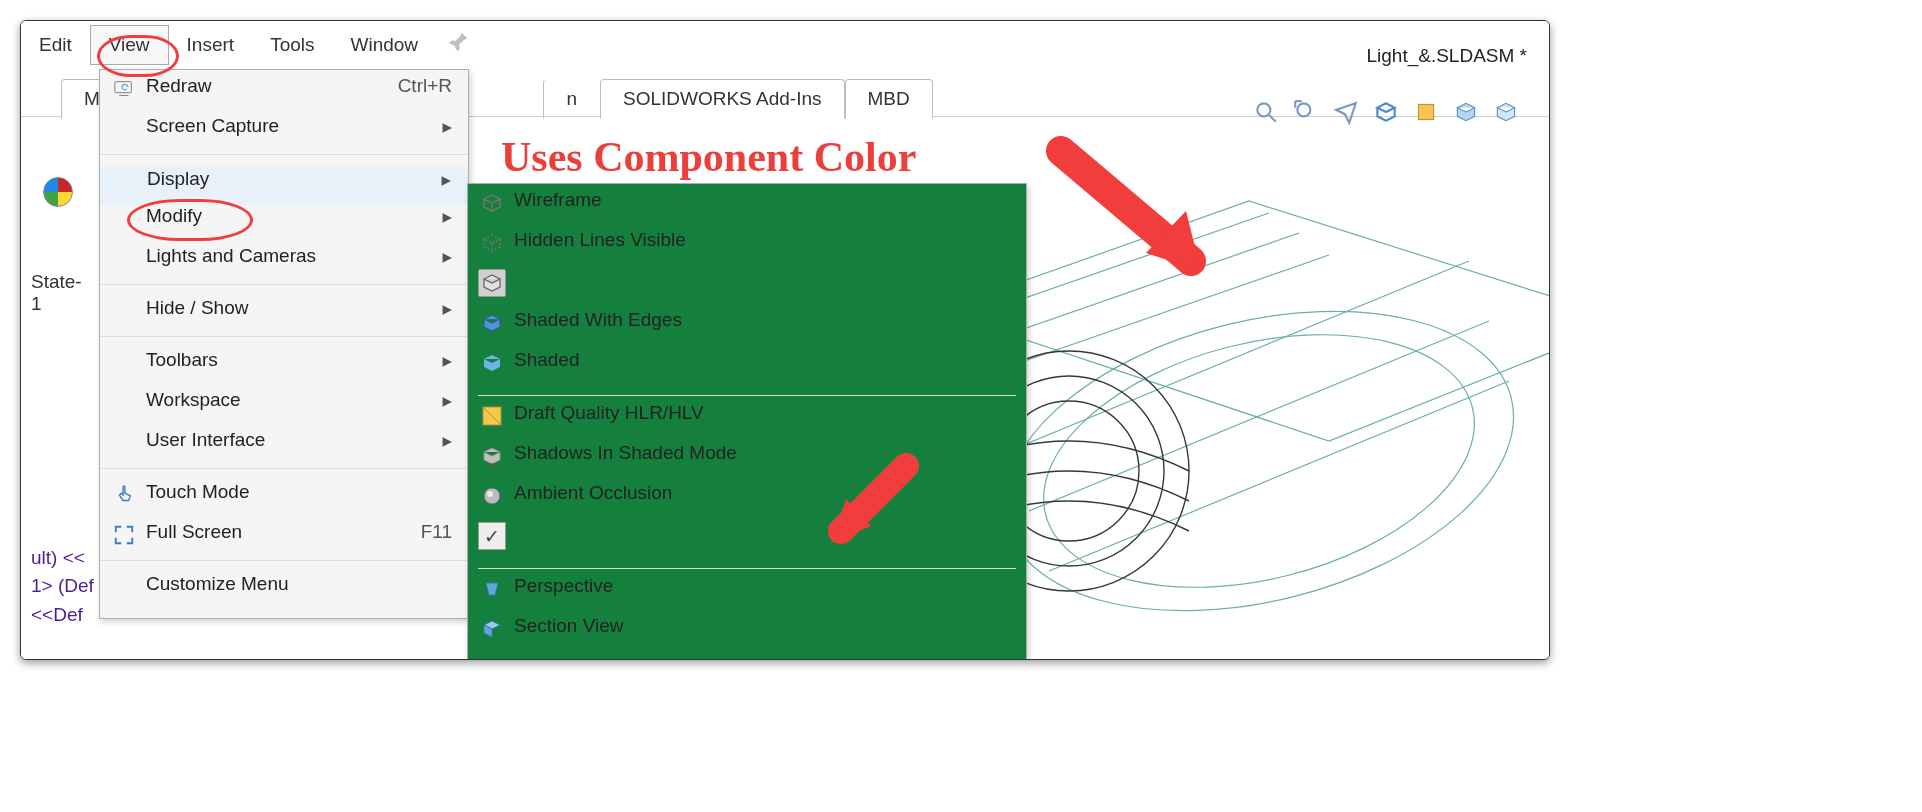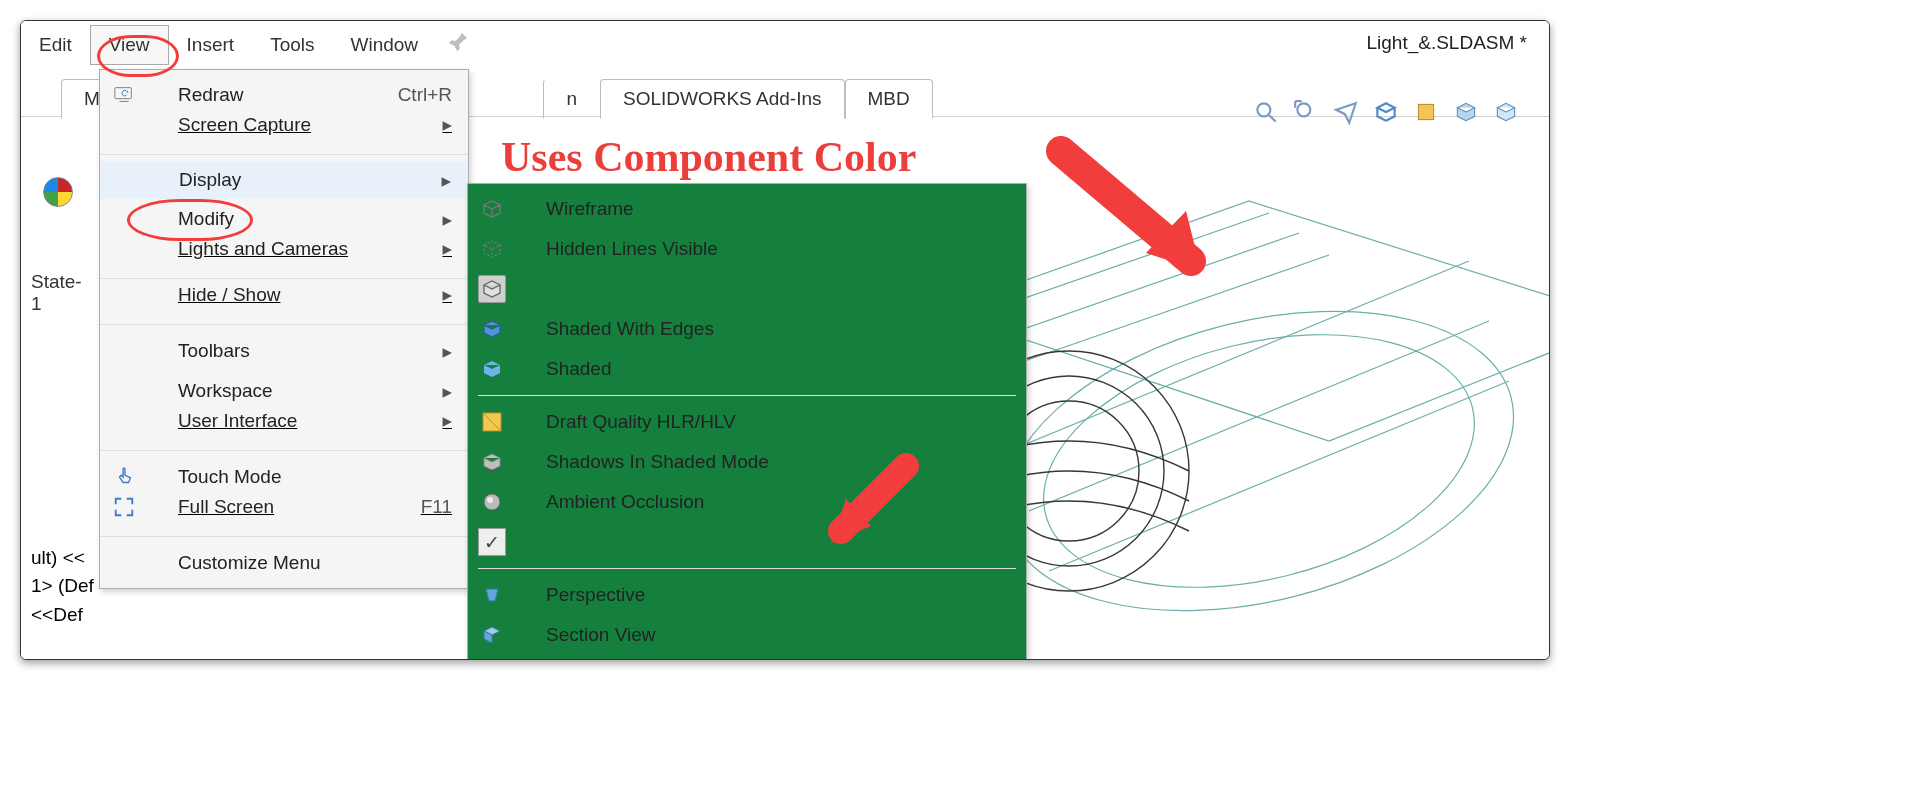--- a/index.html
+++ b/index.html
@@ -49,21 +49,21 @@
     .menubar-item.active {
       background: #f7f7f7;
       border: 1px solid #aaa;
       position: relative;
       z-index: 5;
     }
     .pin-icon { margin-left: 12px; color:#8a8a8a; font-size:22px;}
     .doc-title {
       position: absolute;
       right: 0;
-      top: 3px;
+      top: 16px;
       padding: 8px 22px;
       color: #222;
     }
 
     
     .ribbon {
       display:flex;
       align-items:center;
       padding-left: 40px;
       height: 48px;
@@ -105,45 +105,44 @@
       left: 10px;
       top: 140px;
       width: 60px;
       color:#333;
     }
     .state-label{ margin-top: 110px; }
     .bottom-labels{
       position:absolute;
       left:10px;
       bottom: 30px;
-      color:#000000;
+      color:#4c1d95;
       line-height:1.5;
       margin-top:20px;
     }
 
     
     .menu {
       position: absolute;
       left: 78px;
       top: 48px;
       width: 370px;
       background: #f5f5f5;
       border: 1px solid #adadad;
       box-shadow: 2px 3px 6px rgba(0,0,0,0.18);
       z-index: 10;
       padding: 5px 0;
     }
     .menu-row{
       display:flex;
-      align-items:center;
+      align-items:flex-start;
       height: 40px;
       padding: 0 16px 0 10px;
-      gap: 32px;
-    }
-    .menu-row.separator-after{ border-bottom:1px solid #dfdfdf; margin-bottom:6px; padding-bottom:20px;text-decoration:underline;}
+    }
+    .menu-row.separator-after{ border-bottom:1px solid #dfdfdf; margin-bottom:12px; padding-bottom:20px;}
     .menu-icon{
       width: 28px; height:28px; margin-right: 8px;
       display:flex;align-items:center;justify-content:center;
       color:#6b6b6b; font-size:18px;
     }
     .menu-label{ flex:1; color:#222; }
     .menu-shortcut{ color:#555; }
     .menu-arrow{ color:#555; margin-left:10px; }
     .menu-row.hover{ background:#e8f0fa; border:1px solid #a6c8ff; height:38px;}
 

